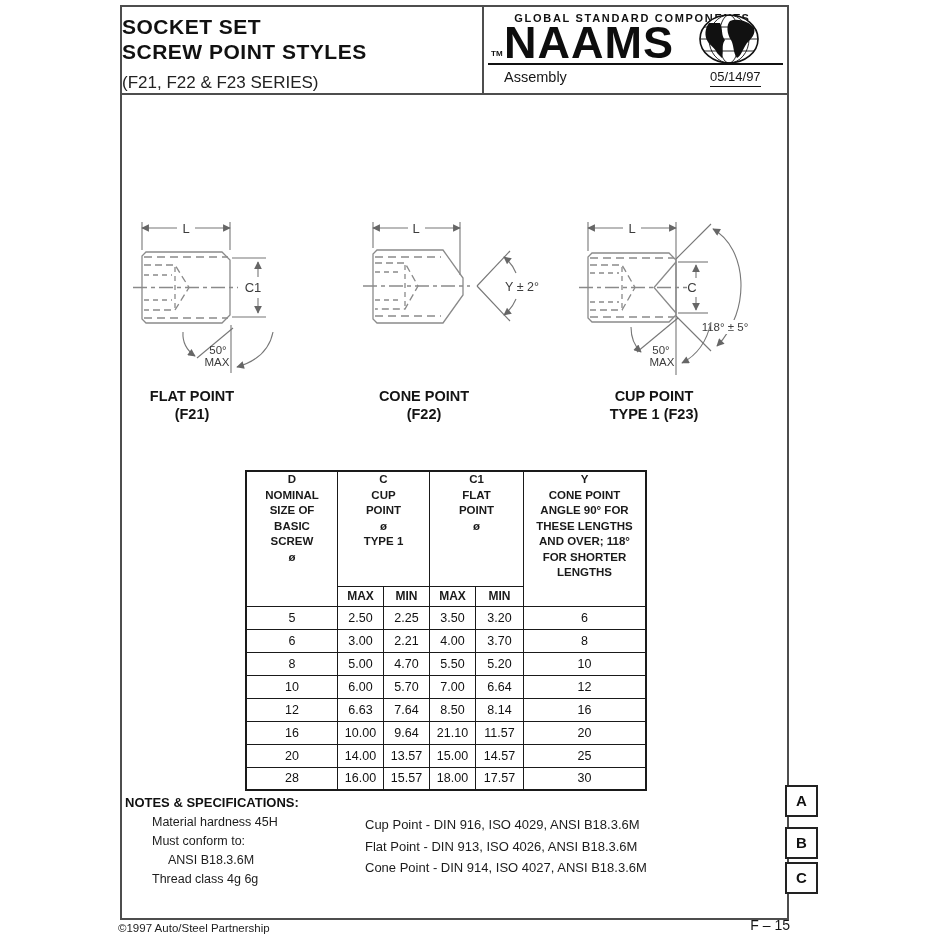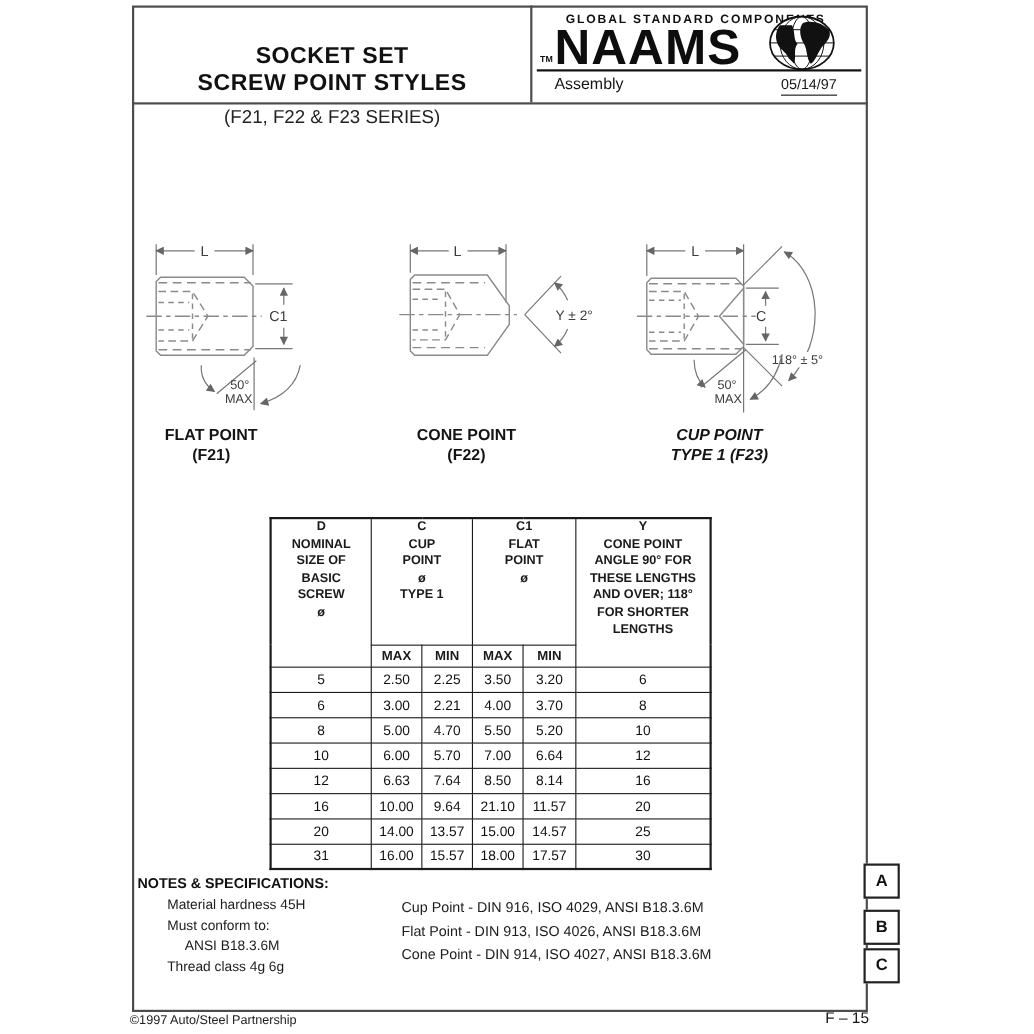--- a/index.html
+++ b/index.html
@@ -5,21 +5,21 @@
   html,body{margin:0;padding:0;background:#fff;}
   body{width:940px;height:940px;position:relative;font-family:"Liberation Sans",sans-serif;color:#1a1a1a;overflow:hidden;}
   .abs{position:absolute;}
 
   
   .frame{left:120px;top:5px;width:665px;height:911px;border:2px solid #4d4d4d;}
   .hdr-sep{left:120px;top:93px;width:669px;height:0;border-top:2px solid #4d4d4d;}
   .hdr-vdiv{left:482px;top:5px;width:0;height:88px;border-left:2px solid #4d4d4d;}
 
   
-  .title-block{left:122px;top:14px;width:360px;text-align:center;margin-top:24px;}
+  .title-block{left:122px;top:14px;width:360px;}
   .title-line{font-size:21px;font-weight:bold;line-height:25px;letter-spacing:.5px;color:#111;}
   .subtitle{font-size:17px;margin-top:9px;color:#222;}
 
   
   .brand{left:484px;top:5px;width:303px;height:88px;}
   .tagline{position:absolute;top:7px;left:0;right:6px;text-align:center;font-size:11px;font-weight:bold;letter-spacing:1.7px;color:#111;white-space:nowrap;}
   .tm{position:absolute;left:7px;top:44px;font-size:8px;font-weight:bold;color:#111;}
   .wordmark{position:absolute;left:20px;top:12px;font-size:45px;font-weight:800;letter-spacing:1px;color:#0d0d0d;}
   .globe{position:absolute;right:26px;top:8px;}
   .brand-rule{position:absolute;left:4px;right:4px;top:58px;border-top:2.5px solid #111;}
@@ -205,21 +205,21 @@
   <path class="dim" d="M138,14 C172,33 177,95 142,131" marker-start="url(#ar3)" marker-end="url(#ar3)"></path>
   <rect x="120" y="105" width="60" height="14" fill="#fff"></rect>
   <text x="150" y="116" font-size="11.5" text-anchor="middle">118° ± 5°</text>
 
   <line class="dim" x1="62" y1="137" x2="103" y2="103"></line>
   <path class="dim" d="M56,112 Q56,128 66,137" marker-end="url(#ar3)"></path>
   <path class="dim" d="M136,107 Q130,136 107,148" marker-end="url(#ar3)"></path>
   <text x="86" y="139" font-size="11.5" text-anchor="middle">50°</text>
   <text x="87" y="151" font-size="11.5" text-anchor="middle">MAX</text>
 </svg>
-<div class="abs caption" style="left:579px;top:388px;font-style:italic;">
+<div class="abs caption" style="left:579px;top:388px;">
   <div>CUP POINT</div>
   <div>TYPE 1 (F23)</div>
 </div>
 
 <table class="abs spec">
   <tbody>
       <tr class="hrow">
     <th class="hdr w-d" rowspan="2">D
 NOMINAL
 SIZE OF
@@ -299,21 +299,21 @@
   </tr>
   <tr class="drow">
     <td>20</td>
         <td>14.00</td>
         <td>13.57</td>
         <td>15.00</td>
         <td>14.57</td>
         <td>25</td>
   </tr>
   <tr class="drow">
-    <td>31</td>
+    <td>28</td>
         <td>16.00</td>
         <td>15.57</td>
         <td>18.00</td>
         <td>17.57</td>
         <td>30</td>
   </tr>
 </tbody>
   </table>
 
 <div class="abs notes-head">NOTES &amp; SPECIFICATIONS:</div>

